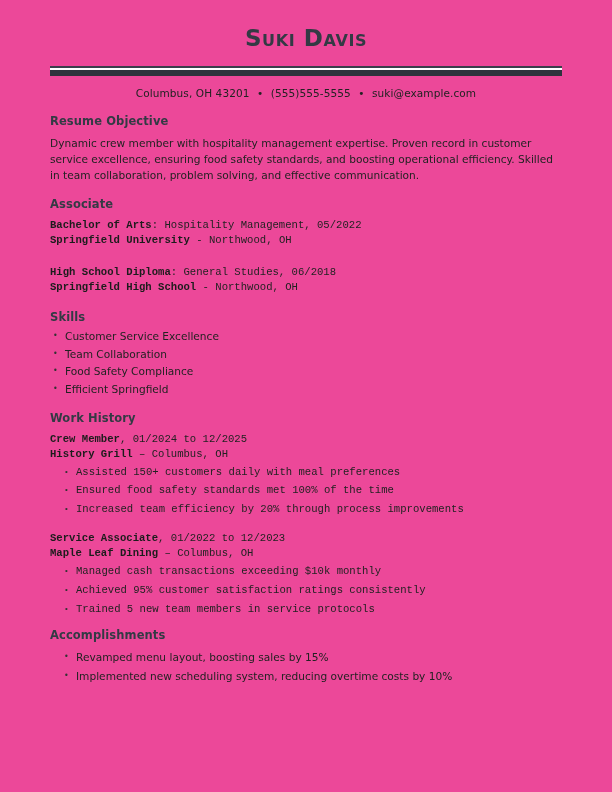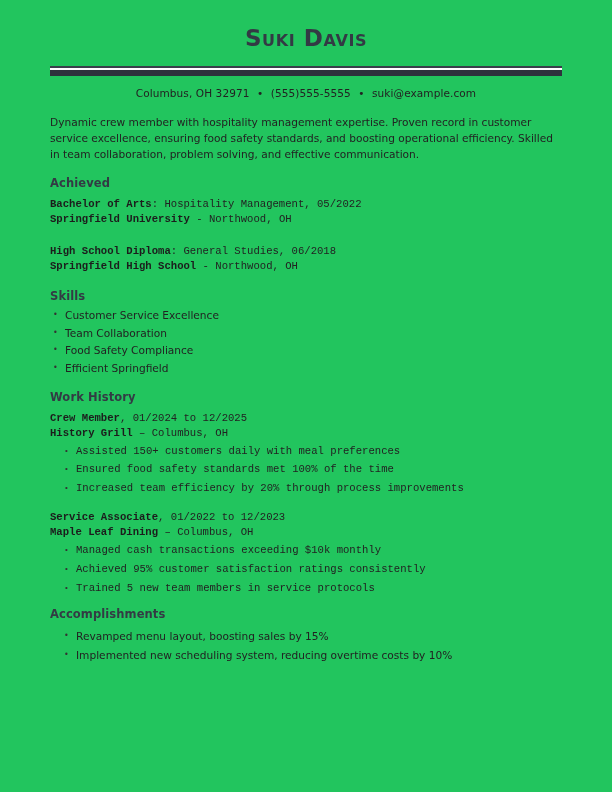--- a/index.html
+++ b/index.html
@@ -14,21 +14,21 @@
     color: #222222;
     overflow: hidden;
   }
 
   .page {
     position: relative;
     width: 612px;
     height: 792px;
     box-sizing: border-box;
     padding: 0 50px;
-    background: #22c55e;
+    background: #ec4899;
   }
 
   
   .header-name {
     text-align: center;
     font-size: 23px;
     font-weight: bold;
     font-variant: small-caps;
     letter-spacing: 0.6px;
     color: #333a44;
@@ -171,33 +171,34 @@
 
   <h1 class="header-name">Suki Davis</h1>
 
   <div class="rule-block">
     <div class="rule-thin"></div>
     <div class="rule-gap"></div>
     <div class="rule-thick"></div>
   </div>
 
   <div class="contact-line">
-    <span>Columbus, OH 32971</span>
+    <span>Columbus, OH 43201</span>
     <span class="contact-sep">•</span>
     <span>(555)555-5555</span>
     <span class="contact-sep">•</span>
     <span>suki@example.com</span>
   </div>
 
   <div class="section objective">
+    <div class="section-title">Resume Objective</div>
     <p class="body-text">Dynamic crew member with hospitality management expertise. Proven record in customer service excellence, ensuring food safety standards, and boosting operational efficiency. Skilled in team collaboration, problem solving, and effective communication.</p>
   </div>
 
   <div class="section education">
-    <div class="section-title">Achieved</div>
+    <div class="section-title">Associate</div>
 
     <div class="entry">
       <div class="entry-line">
         <b>Bachelor of Arts</b><span>: Hospitality Management, 05/2022</span>
       </div>
       <div class="entry-line">
         <b>Springfield University</b><span> - Northwood, OH</span>
       </div>
     </div>
 

